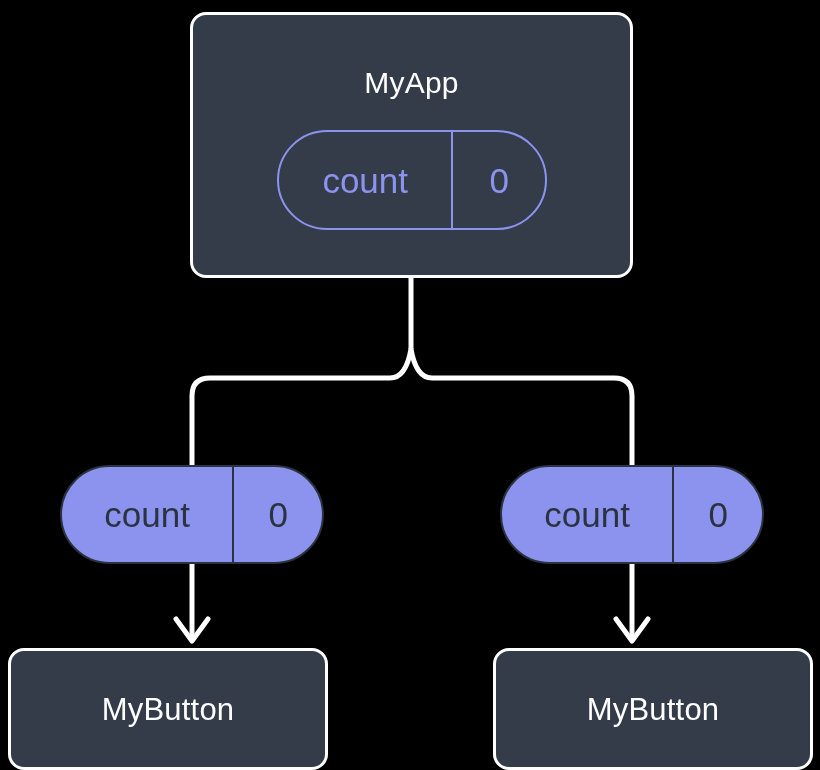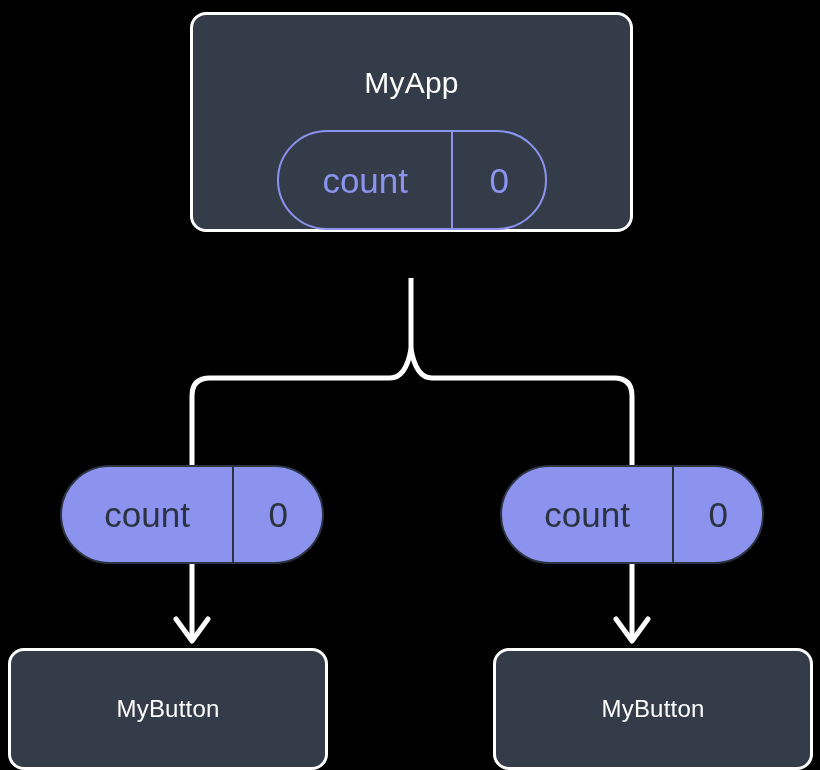--- a/index.html
+++ b/index.html
@@ -45,21 +45,21 @@
     line-height: 1;
     letter-spacing: 0.2px;
     white-space: nowrap;
   }
 
   
   #root-component {
     left: 190px;
     top: 12px;
     width: 443px;
-    height: 220px;
+    height: 266px;
   }
   #root-component .component-title {
     margin-top: 53px;
   }
 
   
   .leaf-component {
     justify-content: center;
   }
   #leaf-component-left {
@@ -68,21 +68,21 @@
     width: 320px;
     height: 122px;
   }
   #leaf-component-right {
     left: 493px;
     top: 648px;
     width: 320px;
     height: 122px;
   }
   .leaf-component .component-title {
-    font-size: 24px;
+    font-size: 31px;
   }
 
   
   .state-pill {
     position: absolute;
     box-sizing: border-box;
     display: flex;
     align-items: stretch;
     border-radius: 999px;
     overflow: hidden;

